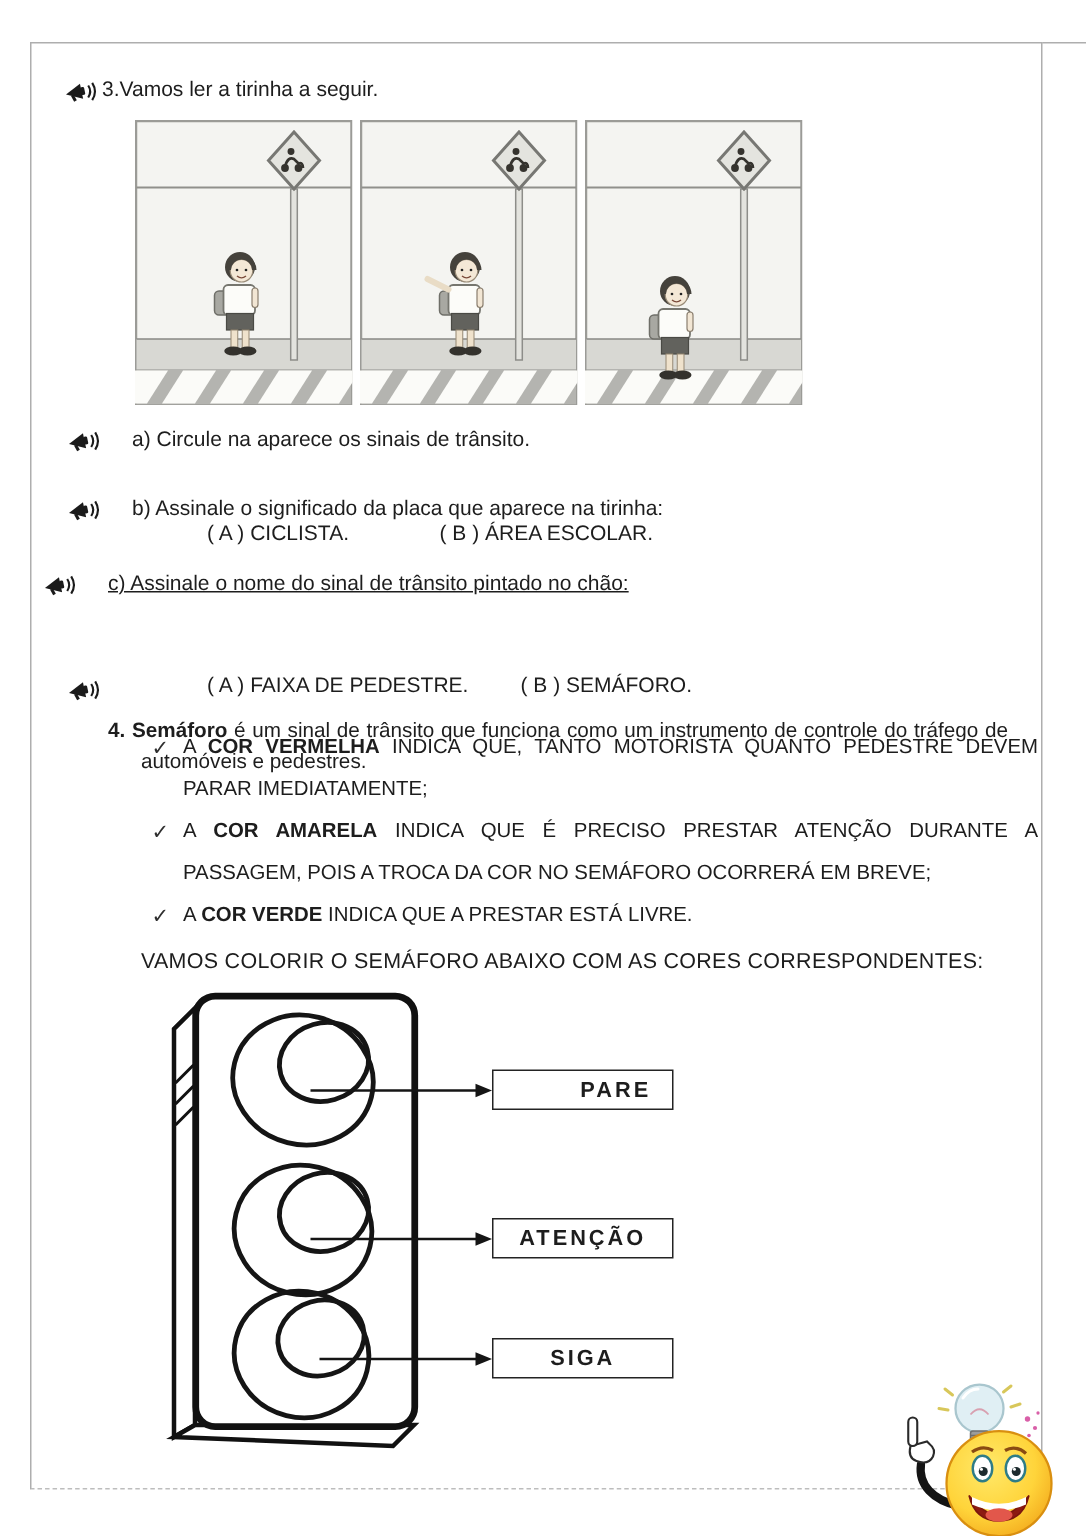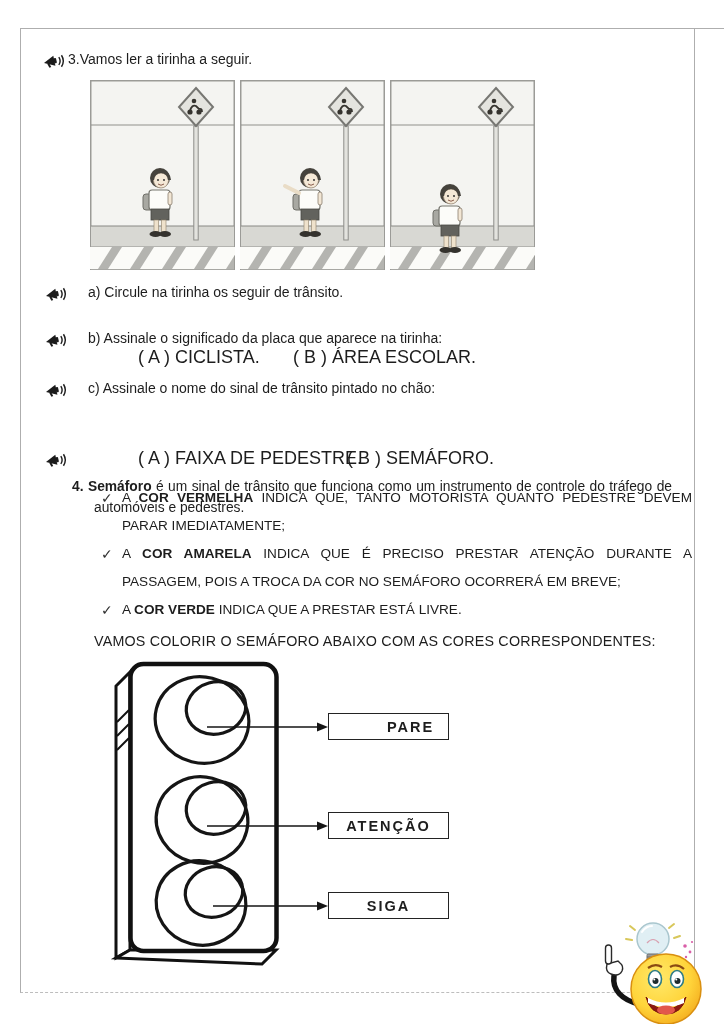--- a/index.html
+++ b/index.html
@@ -11,21 +11,21 @@
   .frame {
     position:absolute; left:20px; top:28px; width:675px; height:965px;
     border-left:1px solid #aeaeae; border-top:1px solid #aeaeae; border-right:1px solid #aeaeae;
     border-bottom:1px dashed #bdbdbd; z-index:0;
   }
   .frame-ext { position:absolute; left:695px; top:28px; width:29px; height:1px; background:#aeaeae; }
   .row { position:absolute; display:flex; align-items:flex-start; }
   .mega { width:23px; height:16px; flex:0 0 auto; margin-top:2px; }
   .h3-text { font-size:14px; margin-left:3px; }
   .q-text { font-size:14px; margin-left:21px; }
-  .opts { position:absolute; font-size:18px; white-space:nowrap; }
+  .opts { position:absolute; font-size:14px; white-space:nowrap; }
   .opts .opt-a { display:inline-block; }
   #optb .opt-a { width:155px; }
   #optc .opt-a { width:209px;margin-top:36px; }
   .panels { position:absolute; left:90px; top:80px; display:flex; gap:5px; }
   .panel { width:145px; height:190px; }
   .i4text { font-size:13.8px; line-height:21px; width:600px; margin-left:5px;
             padding-left:22px; text-indent:-22px; text-align:justify;margin-top:26px; }
   .bullets { position:absolute; left:100px; top:484px; width:592px; }
   .bullet { position:relative; padding-left:22px; font-size:13.6px; line-height:28px; text-align:justify; }
   .check { position:absolute; left:1px; top:0; font-size:14px; color:#2f2f2f; }
@@ -119,34 +119,34 @@
     <svg class="panel" viewBox="0 0 145 190">
       <use href="#panel-scene"></use>
       <use href="#kid-shape" transform="translate(40,104)"></use>
     </svg>
   </div>
 
   <div class="row" style="left:44px; top:284px;">
     <svg class="mega" viewBox="0 0 26 18">
         <use href="#megaphone-shape"></use>
       </svg>
-    <span class="q-text">a) Circule na tirinha os seguir de trânsito.</span>
+    <span class="q-text">a) Circule na aparece os sinais de trânsito.</span>
   </div>
 
   <div class="row" style="left:44px; top:314px;margin-top:16px;">
     <svg class="mega" viewBox="0 0 26 18">
         <use href="#megaphone-shape"></use>
       </svg>
     <span class="q-text">b) Assinale o significado da placa que aparece na tirinha:</span>
   </div>
   <div class="opts" id="optb" style="left:138px; top:347px;">
     <span class="opt-a">( A ) CICLISTA.</span><span class="opt-b">( B ) ÁREA ESCOLAR.</span>
   </div>
 
-  <div class="row" style="left:44px; top:380px;">
+  <div class="row" style="left:28px; top:380px;text-decoration:underline;">
     <svg class="mega" viewBox="0 0 26 18">
         <use href="#megaphone-shape"></use>
       </svg>
     <span class="q-text">c) Assinale o nome do sinal de trânsito pintado no chão:</span>
   </div>
   <div class="opts" id="optc" style="left:138px; top:412px;">
     <span class="opt-a">( A ) FAIXA DE PEDESTRE.</span><span class="opt-b">( B ) SEMÁFORO.</span>
   </div>
 
   <div class="row" style="left:44px; top:450px;">

